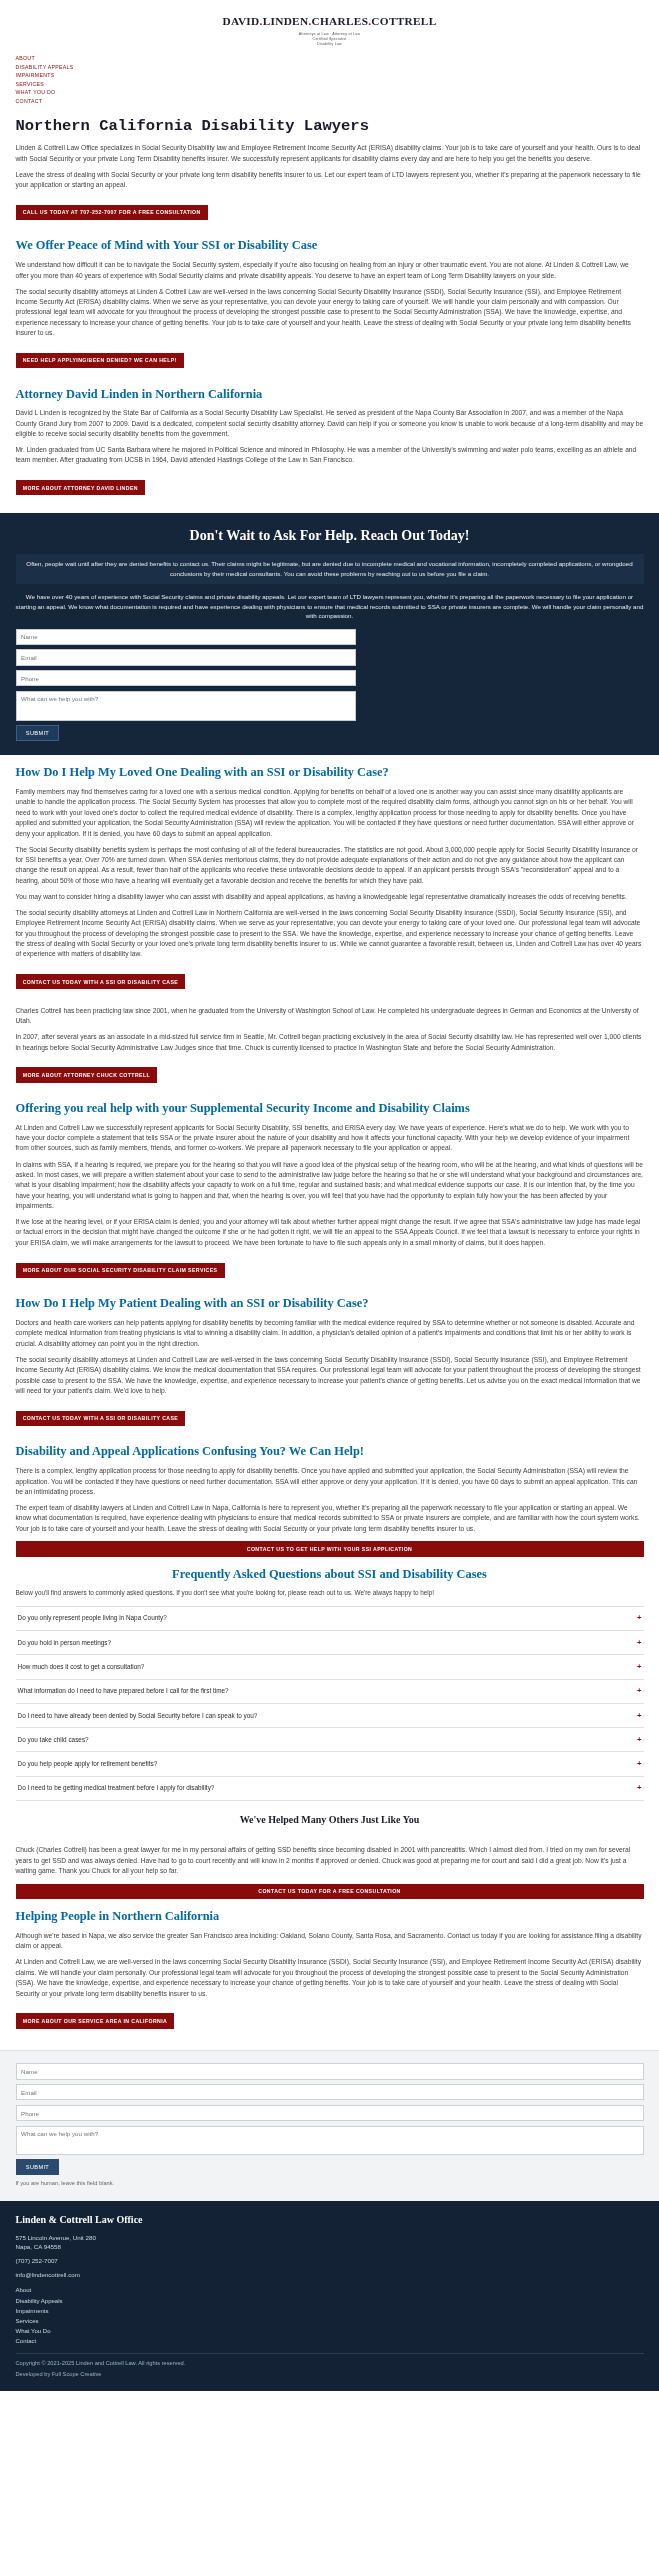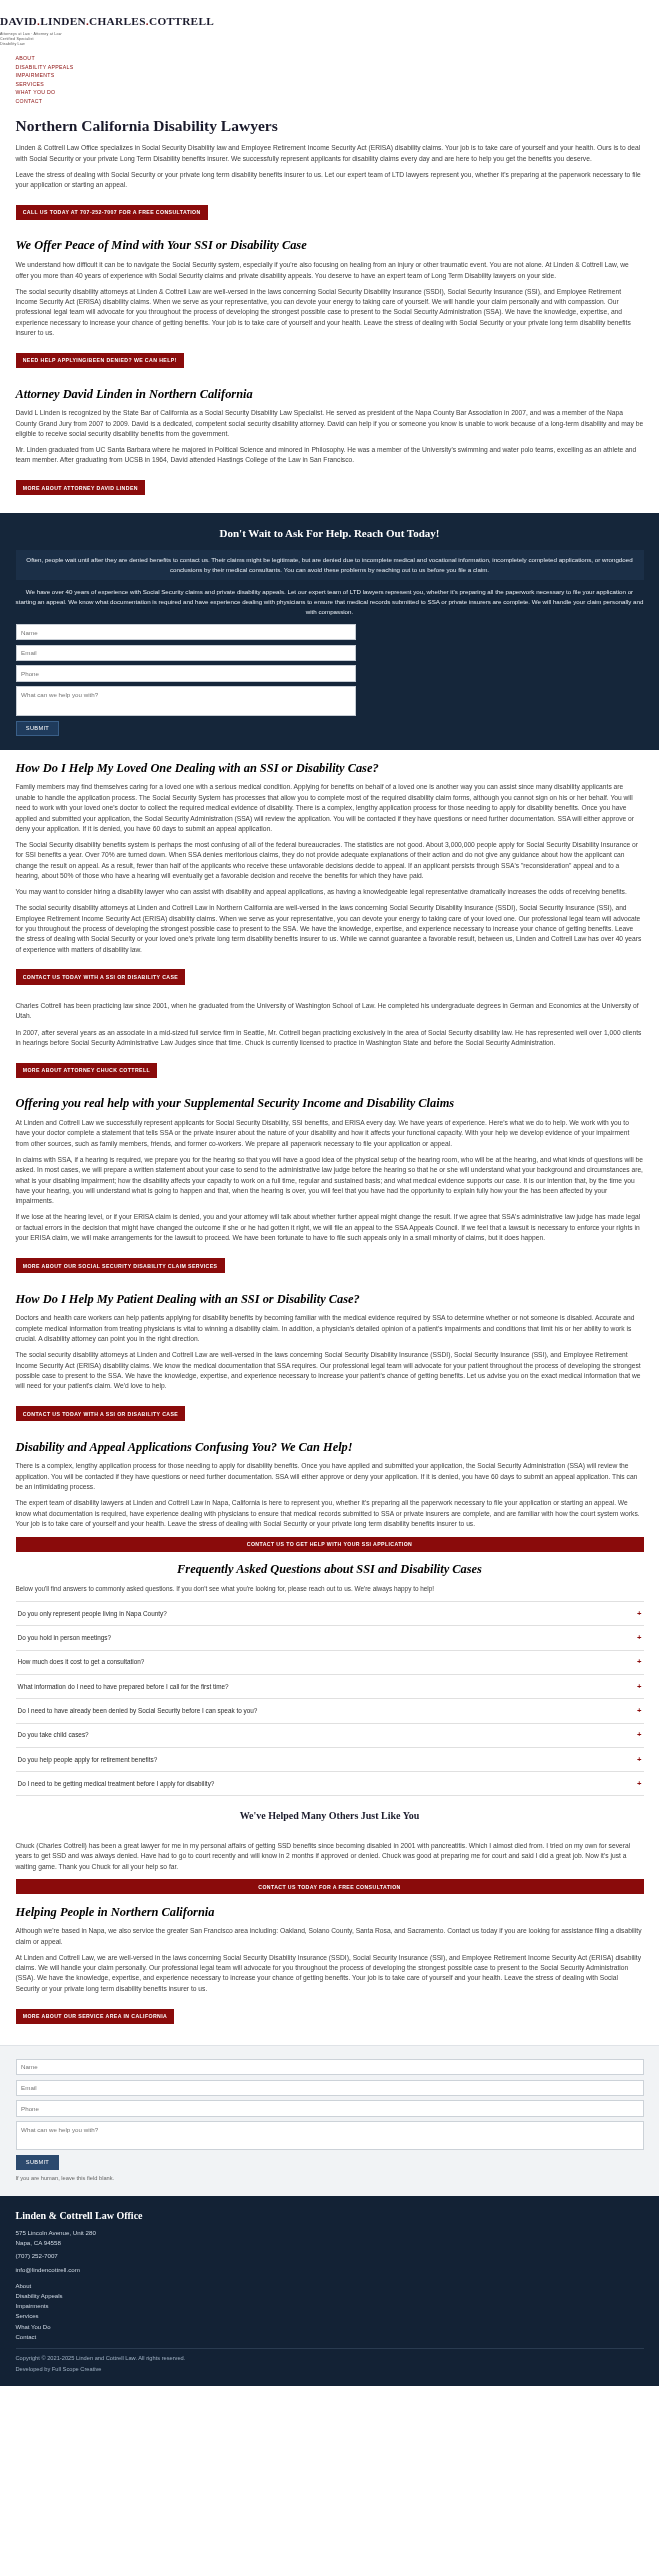--- a/index.html
+++ b/index.html
@@ -10,21 +10,21 @@
     background:#ffffff;
     color:#3d3d3d;
     font-size:6.7px;
     line-height:1.55;
   }
   .page { width:659px; }
 
   
   .site-header {
     padding:13.4px 0 3.1px 0;
-    text-align:left;
+    text-align:center;
   }
   .logo {
     font-family: "Liberation Serif", serif;
     font-size:11.3px;
     letter-spacing:0.3px;
     color:#1c1c2e;
     font-weight:bold;
   }
   .logo .dot { color:#8a0b0b; }
   .logo-sub {
@@ -47,35 +47,34 @@
     text-decoration:none;
     font-size:5.2px;
     letter-spacing:0.3px;
     text-transform:uppercase;
   }
 
   
   .wrap { padding:0 15.5px; }
 
   h1.page-title {
-    font-family: Liberation Serif, serif;
+    font-family: Liberation Mono, monospace;
     font-size:15.5px;
     color:#1a1a2b;
     font-weight:bold;
     margin:9.3px 0 7.2px 0;
     line-height:1.2;
   }
   h2.sec {
     font-family: "Liberation Serif", serif;
     font-size:12.4px;
-    color:#000000;
+    color:#0369a1;
     font-weight:bold;
     margin:10.3px 0 6.2px 0;
     line-height:1.25;
-    font-style:italic;
   }
   p { margin:0 0 5.7px 0; }
 
   
   .cta-bar {
     display:block;
     background:#8a0b0b;
     color:#ffffff;
     text-align:center;
     font-size:5.2px;
@@ -98,21 +97,21 @@
   
   .banner {
     background:#15263a;
     color:#e9eef4;
     padding:10.3px 15.5px 14.4px 15.5px;
     margin:9.3px 0 10.3px 0;
   }
   .banner h2 {
     font-family: "Liberation Serif", serif;
     text-align:center;
-    font-size:11px;
+    font-size:14px;
     color:#ffffff;
     margin:2.1px 0 7.2px 0;
     font-weight:bold;
   }
   .banner .note {
     background:#1b2f47;
     padding:5.2px 7.2px;
     font-size:6.2px;
     text-align:center;
     line-height:1.6;

